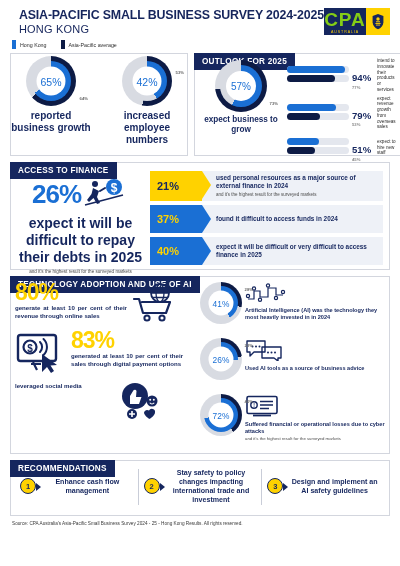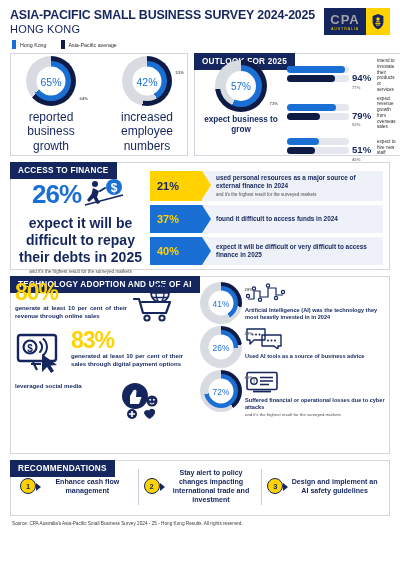--- a/index.html
+++ b/index.html
@@ -6,27 +6,27 @@
   body {
     width: 400px; height: 566px;
     background: #ffffff;
     font-family: "Liberation Sans", sans-serif;
     color: #1b2a5e;
     overflow: hidden;
   }
   .page { width: 400px; height: 566px; position: relative; padding: 0 10px; }
 
   
-  .header { display: flex; justify-content: space-between; align-items: flex-start; padding-top: 8px; }
+  .header { display: flex; justify-content: flex-end; align-items: flex-start; padding-top: 8px; }
   .title-main { font-size: 12.4px; font-weight: bold; color: #16255c; letter-spacing: -0.15px; line-height: 1.15; }
   .title-sub { font-size: 11px; color: #16255c; letter-spacing: 0.2px; margin-top: 1px; }
   .logo { display: flex; height: 27px; }
   .logo-navy { background: #15265e; width: 42px; display: flex; flex-direction: column;
                align-items: center; justify-content: center; }
-  .logo-cpa { color: #a3a3a3; font-size: 13px; font-weight: bold; letter-spacing: 1px; line-height: 1; }
+  .logo-cpa { color: #84cc16; font-size: 19px; font-weight: bold; letter-spacing: 1px; line-height: 1; }
   .logo-aus { color: #ffd200; font-size: 3.6px; letter-spacing: 0.9px; margin-top: 1px; }
   .logo-gold { background: #ffd200; width: 24px; display: flex; align-items: center; justify-content: center; }
 
   
   .legend { display: flex; align-items: center; gap: 14px; margin-top: 5px; margin-bottom: 4px; padding-left: 2px; }
   .legend-item { display: flex; align-items: center; gap: 4px; }
   .legend-swatch { width: 4px; height: 9px; }
   .legend-label { font-size: 5.3px; color: #2c2c2c; }
 
   
@@ -50,21 +50,21 @@
   }
   .donut-val { font-weight: normal; color: #1a6fd4; }
   .donut-apac { position: absolute; font-size: 4.2px; color: #6b6b6b; font-weight: bold; }
 
   
   .perf-wrap { display: flex; justify-content: center; gap: 16px; margin-top: 2px; }
   .perf-item { text-align: center; width: 80px; }
   .perf-donut { width: 50px; height: 50px; margin: 0 auto; position: relative; }
   .perf-donut .donut-hole { width: 29px; height: 29px; }
   .perf-donut .donut-val { font-size: 10.5px; }
-  .perf-caption { font-size: 12px; font-weight: normal; color: #15265e; line-height: 1.18; margin-top: 4px; }
+  .perf-caption { font-size: 10px; font-weight: bold; color: #15265e; line-height: 1.18; margin-top: 4px; }
 
   
   .outlook-body { display: flex; padding: 4px 6px 6px 4px; gap: 4px; }
   .outlook-left { width: 84px; text-align: center; }
   .out-donut { width: 52px; height: 52px; margin: 2px auto 0; position: relative; }
   .out-donut .donut-hole { width: 30px; height: 30px; }
   .out-donut .donut-val { font-size: 10px; }
   .out-caption { font-size: 8.2px; font-weight: bold; color: #15265e; line-height: 1.15; margin-top: 3px; }
   .outlook-right { flex: 1; display: flex; flex-direction: column; justify-content: space-around; gap: 3px; }
   .bargroup { display: flex; align-items: center; gap: 3px; }
@@ -101,21 +101,21 @@
   .tag-blue::after { border-left: 9px solid #1a6fd4; }
   .tag-blue2 { background: #1a6fd4; color: #ffd200; }
   .tag-blue2::after { border-left: 9px solid #1a6fd4; }
   .fin-txt { flex: 1; padding: 3px 4px 3px 14px; display: flex; flex-direction: column; justify-content: center; }
   .fin-txt-main { font-size: 6.4px; font-weight: bold; color: #15265e; line-height: 1.25; }
   .fin-txt-sub { font-size: 4.5px; color: #4a4a4a; line-height: 1.2; margin-top: 2px; }
 
   
   .tech-body { display: flex; padding: 5px 4px 5px 4px; }
   .tech-left { width: 182px; position: relative; }
-  .tech-right { flex: 1; display: flex; flex-direction: column; gap: 2px; padding-left: 3px; border-left: 0; }
+  .tech-right { flex: 1; display: flex; flex-direction: column; gap: 14px; padding-left: 3px; border-left: 0; }
   .tech-block { display: flex; align-items: flex-start; gap: 4px; margin-bottom: 4px; }
   .tech-pct { font-size: 23px; font-weight: bold; color: #ffd200; line-height: 0.95; letter-spacing: -1px; }
   .tech-desc { font-size: 6.1px; font-weight: bold; color: #15265e; line-height: 1.25; text-align: justify; }
   .tech-icon { color: #15265e; flex-shrink: 0; }
 
   .tr-item { display: flex; align-items: flex-start; gap: 3px; }
   .tr-donut { width: 42px; height: 42px; position: relative; flex-shrink: 0; }
   .tr-donut .donut-hole { width: 25px; height: 25px; }
   .tr-donut .donut-val { font-size: 8.4px; }
   .tr-right { flex: 1; padding-top: 1px; }
@@ -491,21 +491,21 @@
           <div class="rec-arrow"></div>
         </div>
         <div class="rec-text">Enhance cash flow management</div>
       </div>
 
       <div class="rec-item">
         <div class="rec-badge-wrap">
           <div class="rec-badge">2</div>
           <div class="rec-arrow"></div>
         </div>
-        <div class="rec-text">Stay alert to policy changes impacting international trade and investment</div>
+        <div class="rec-text">Stay safety to policy changes impacting international trade and investment</div>
       </div>
 
       <div class="rec-item">
         <div class="rec-badge-wrap">
           <div class="rec-badge">3</div>
           <div class="rec-arrow"></div>
         </div>
         <div class="rec-text">Design and implement an AI safety guidelines</div>
       </div>
 

